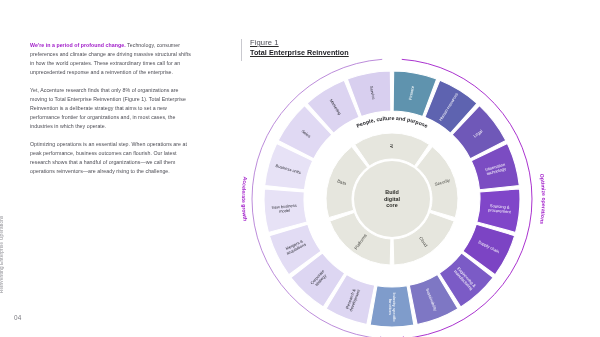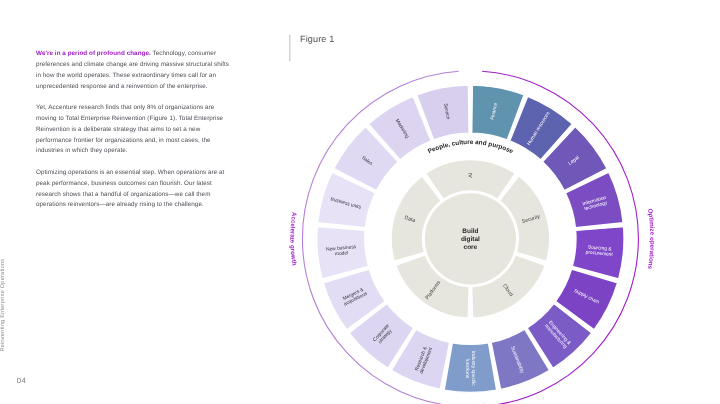--- a/index.html
+++ b/index.html
@@ -26,21 +26,21 @@
   .textcol{
     width:205px;flex:0 0 205px;padding:41px 0 0 0;position:relative;
   }
   .para{
     font-size:5.25px;line-height:1.72;color:#4d4d55;margin:0 0 9px 0;
     width:165px;letter-spacing:.04px;text-align:left;
   }
   .lead{color:#a01cc9;font-weight:bold;}
 
   
-  .figure{flex:1;position:relative;padding-top:28px;}
+  .figure{flex:1;position:relative;padding-top:38px;text-decoration:underline;}
   .fig-head{position:relative;margin-left:6px;padding-left:9px;}
   .fig-head:before{
     content:"";position:absolute;left:0;top:1px;width:1.2px;height:22px;
     background:#c9c9cf;
   }
   .fig-num{font-size:7.6px;color:#4d4d55;letter-spacing:.1px;line-height:1.35;}
   .fig-title{font-size:7.2px;font-weight:bold;color:#1d1d22;letter-spacing:.05px;line-height:1.5;}
 
   .wheel-wrap{position:absolute;left:6px;top:66px;width:302px;height:266px;}
   svg{display:block;overflow:visible;}
@@ -69,20 +69,21 @@
       <span>Yet, Accenture research finds that only 8% of organizations are moving to Total Enterprise Reinvention (Figure 1). Total Enterprise Reinvention is a deliberate strategy that aims to set a new performance frontier for organizations and, in most cases, the industries in which they operate.</span>
     </p>
     <p class="para">
       <span>Optimizing operations is an essential step. When operations are at peak performance, business outcomes can flourish. Our latest research shows that a handful of organizations—we call them operations reinventors—are already rising to the challenge.</span>
     </p>
   </div>
 
   <div class="figure">
     <div class="fig-head">
       <div class="fig-num">Figure 1</div>
+      <div class="fig-title">Total Enterprise Reinvention</div>
     </div>
 
     <div class="wheel-wrap">
       <svg id="wheel" width="302" height="266" viewBox="0 0 302 266">
         <defs>
           <marker id="ah" markerWidth="5" markerHeight="5" refX="2.4" refY="2.4" orient="auto">
             <path d="M0,0 L4.6,2.4 L0,4.8 z" fill="#a01cc9"></path>
           </marker>
           <marker id="ah2" markerWidth="5" markerHeight="5" refX="2.4" refY="2.4" orient="auto">
             <path d="M0,0 L4.6,2.4 L0,4.8 z" fill="#b47fd6"></path>

